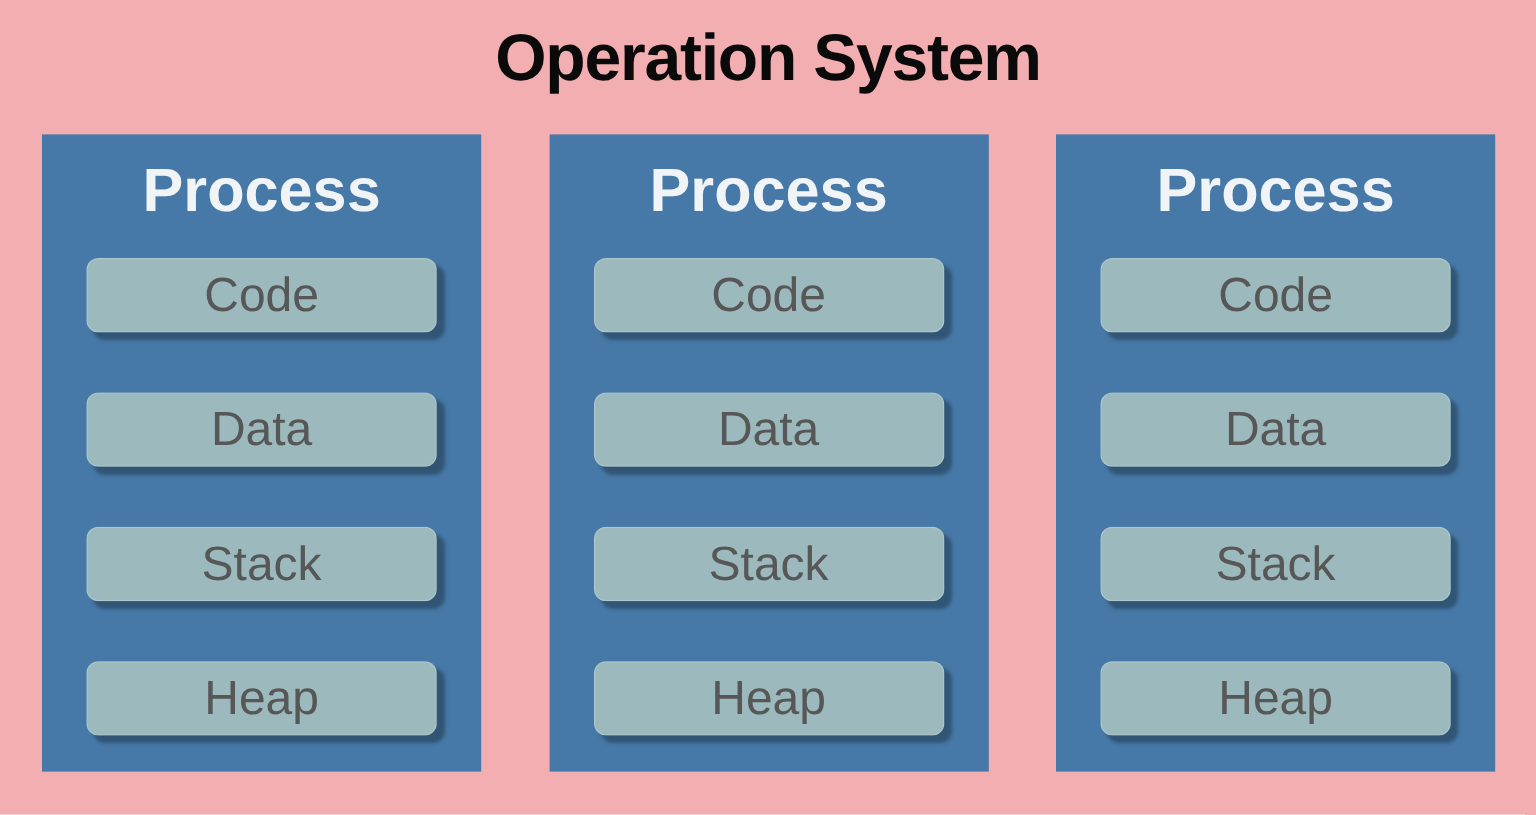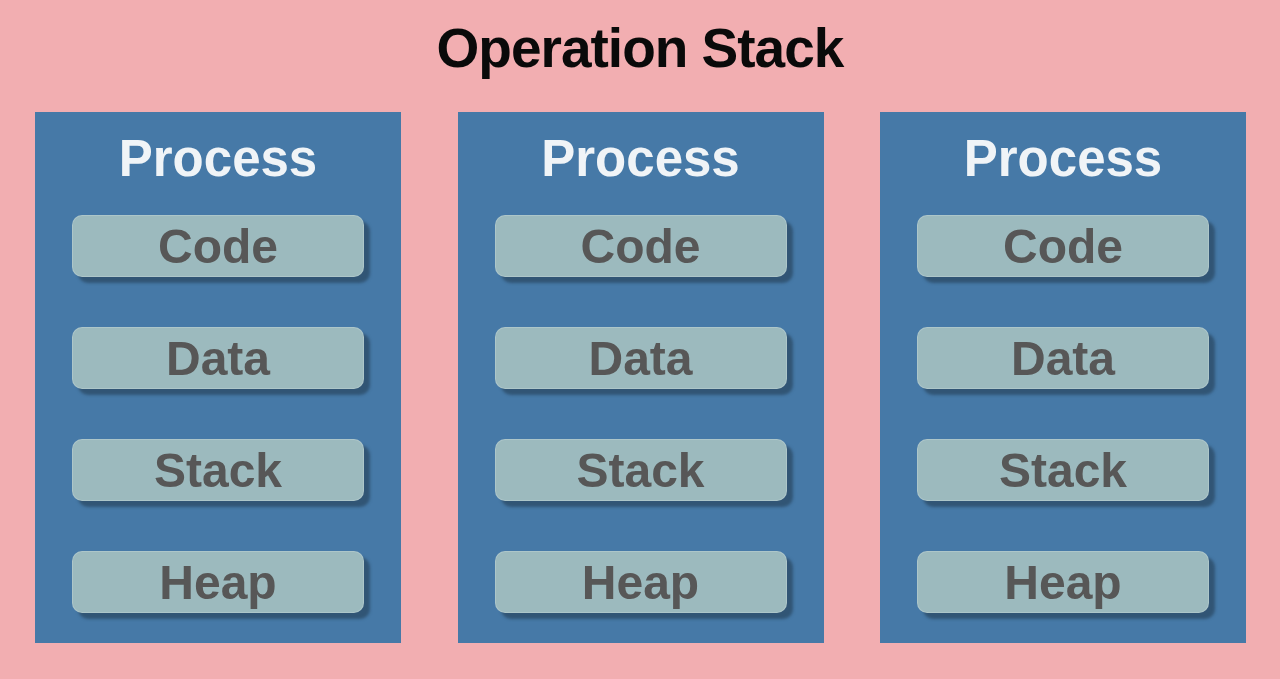--- a/index.html
+++ b/index.html
@@ -63,31 +63,31 @@
   }
   .mem-item {
     height: 62px;
     background: #9CBABE;
     border: 1px solid rgba(255,255,255,0.18);
     border-radius: 10px;
     box-shadow: 6px 6px 3px rgba(33, 56, 77, 0.55);
     display: flex;
     align-items: center;
     justify-content: center;
-    font-size: 48px;
-    font-weight: 700;
+    font-size: 40px;
+    font-weight: 400;
     color: #575757;
     box-sizing: border-box;
   }
 </style>
 </head>
 <body>
 
 <div class="canvas">
-  <div class="os-title">Operation Stack</div>
+  <div class="os-title">Operation System</div>
 
   <div class="processes">
 
     <div class="process-card">
       <div class="process-title">Process</div>
       <div class="mem-list">
         <div class="mem-item">Code</div>
         <div class="mem-item">Data</div>
         <div class="mem-item">Stack</div>
         <div class="mem-item">Heap</div>

